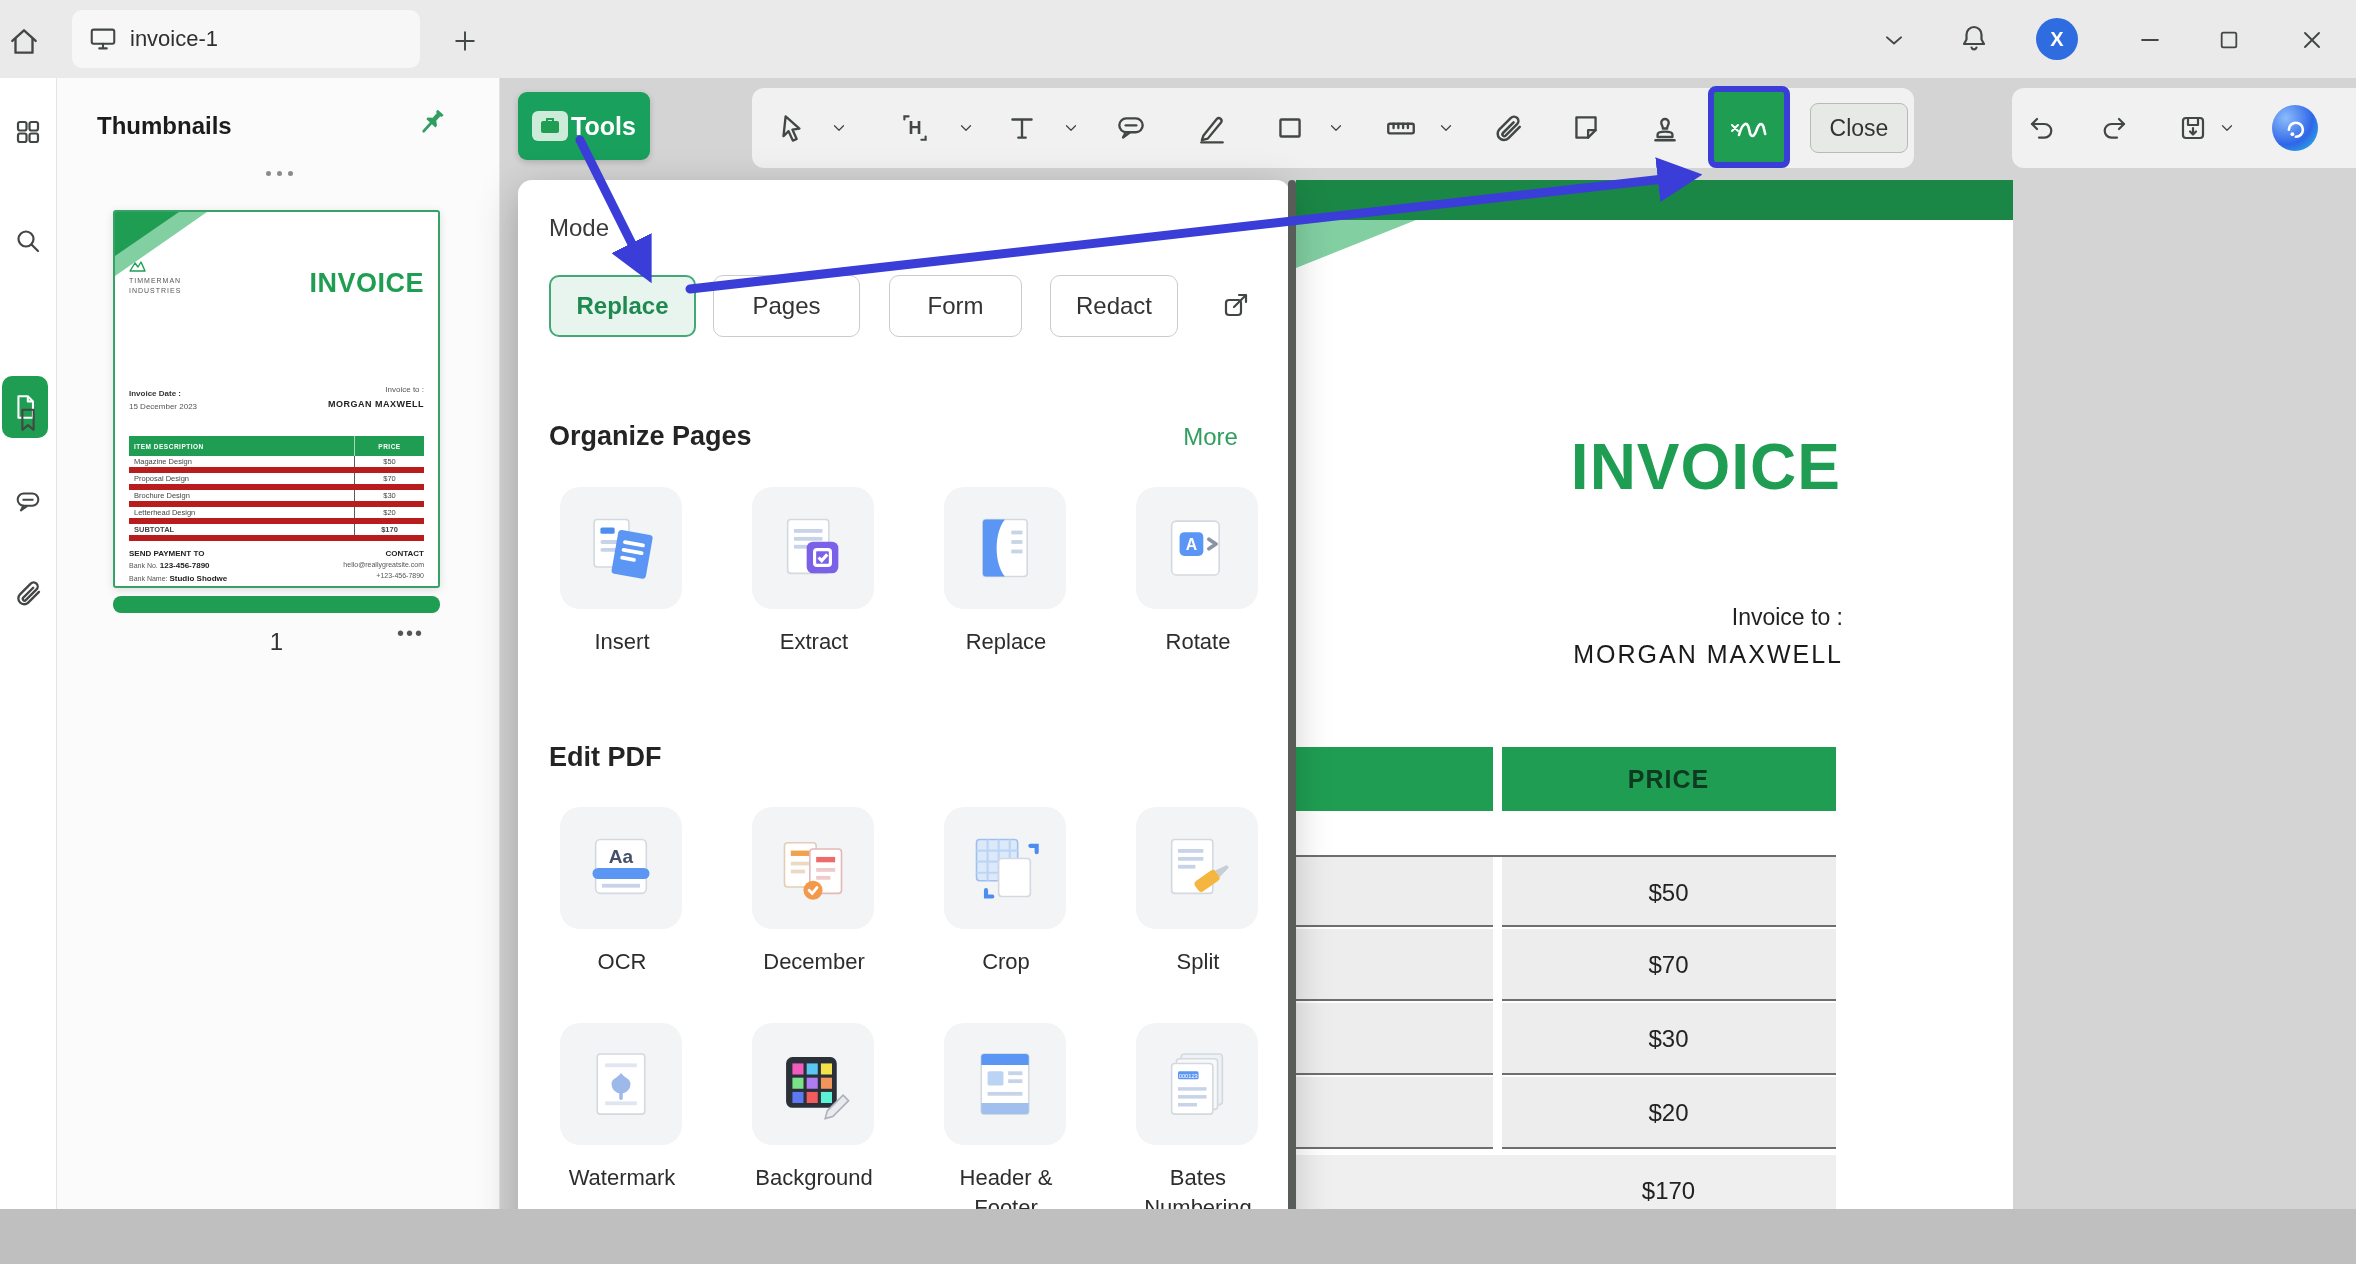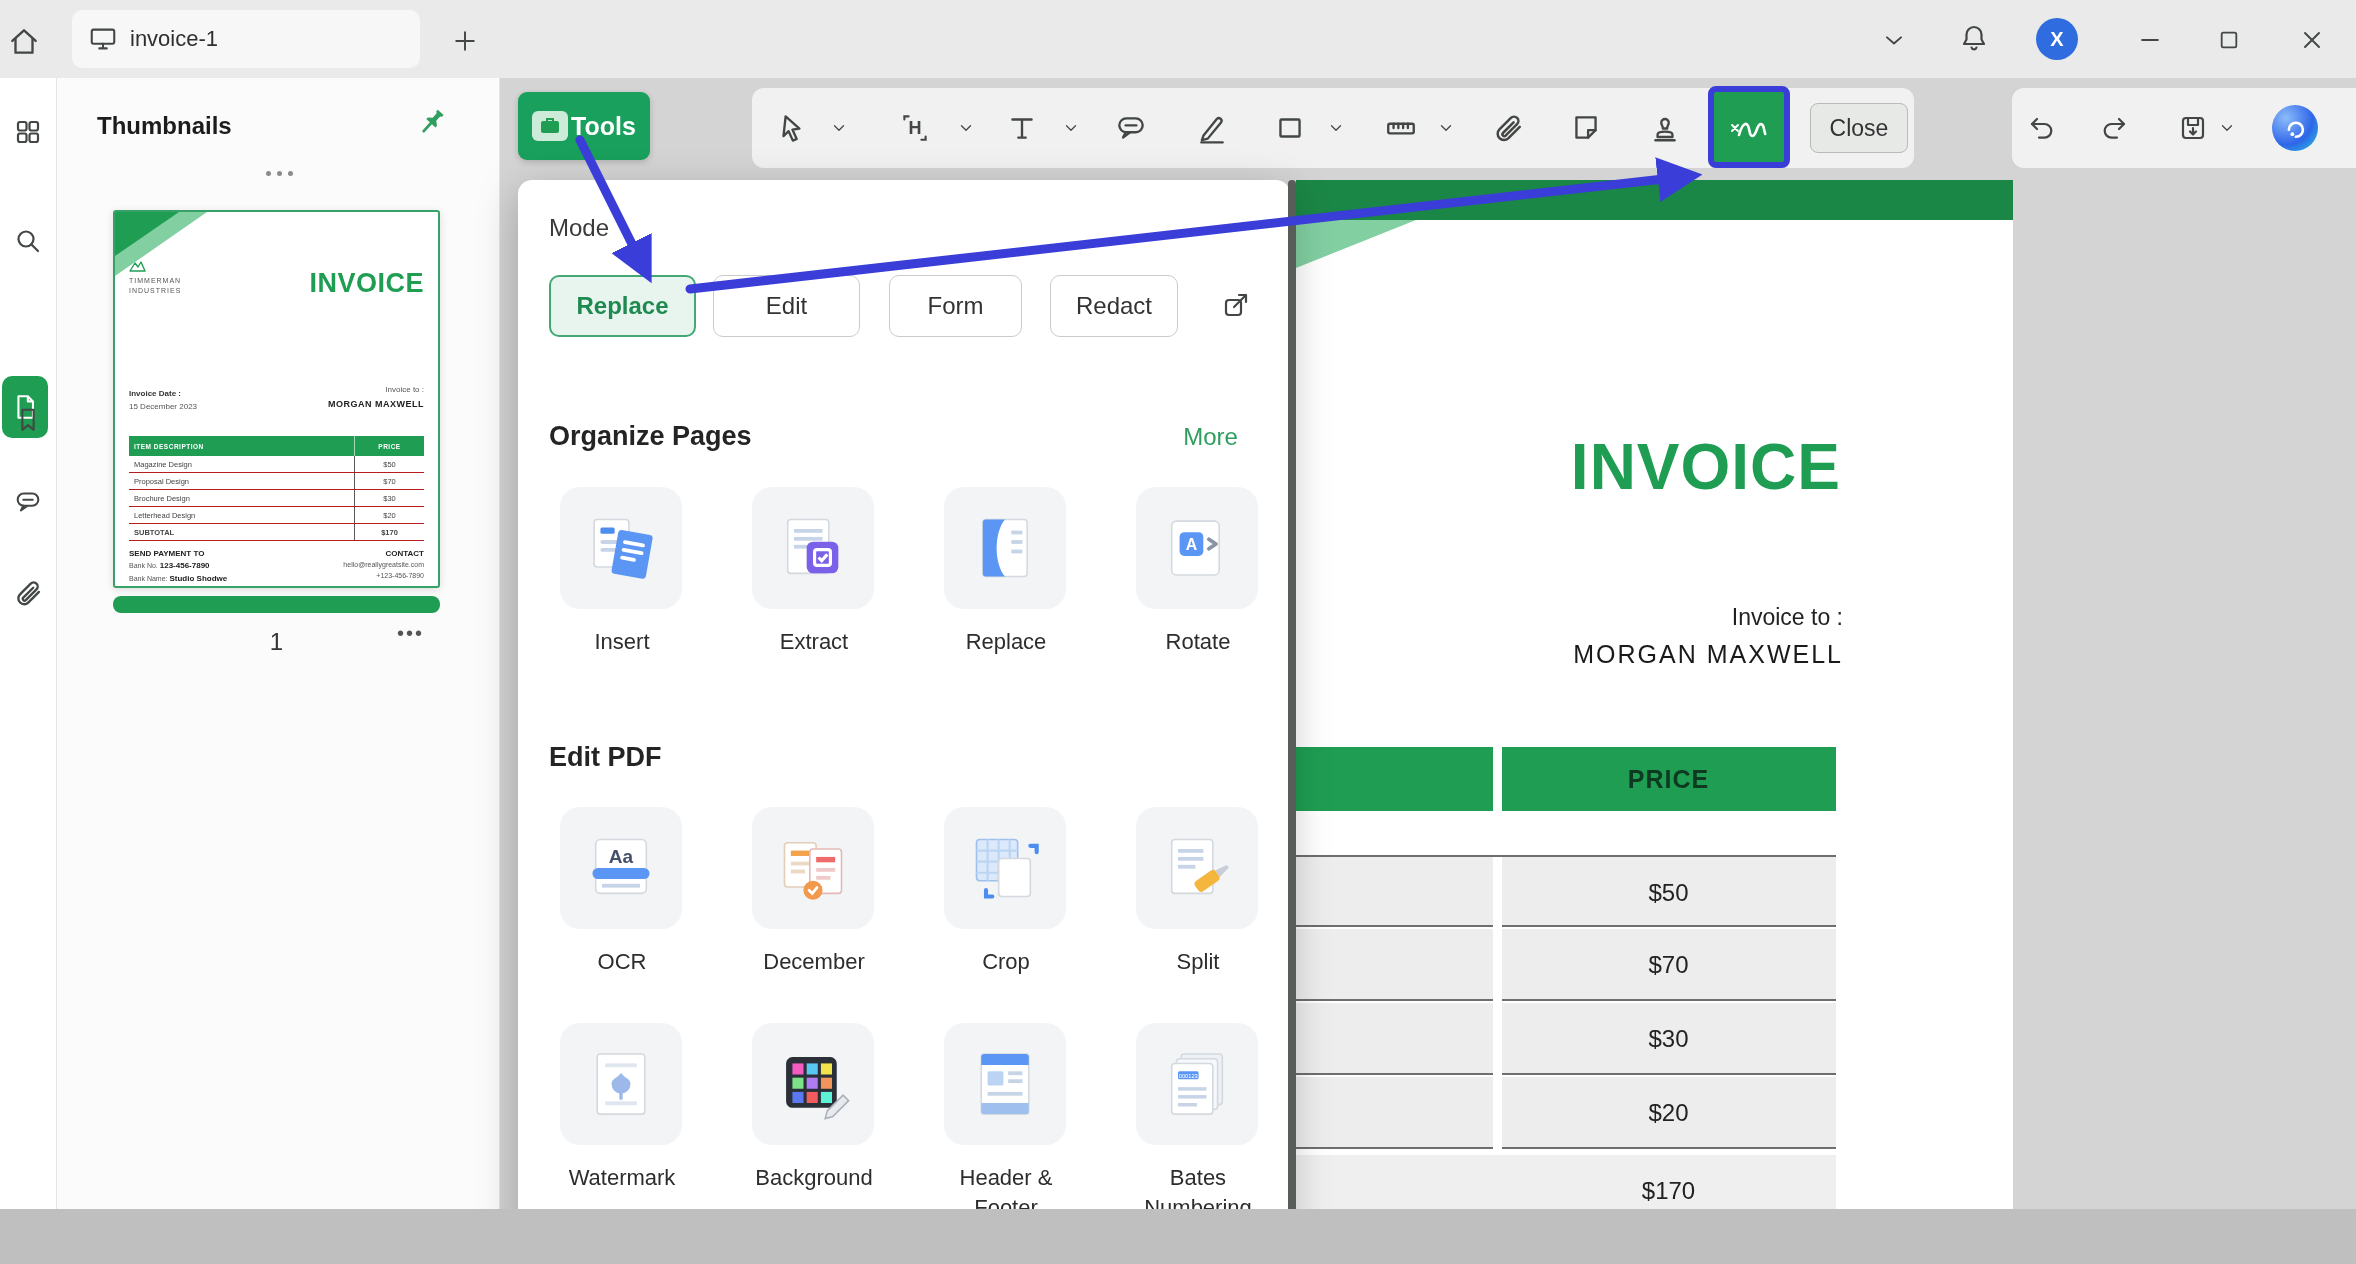--- a/index.html
+++ b/index.html
@@ -32,21 +32,21 @@
 .tp-tri-l{left:0;top:0;width:92px;height:64px;background:#82cfa2;clip-path:polygon(0 0,100% 0,0 100%)}
 .tp-tri-d{left:0;top:0;width:64px;height:44px;background:#1f9e53;clip-path:polygon(0 0,100% 0,0 100%)}
 .tp-logo{left:14px;top:48px;font-size:7px;letter-spacing:1px;color:#555;line-height:1.5}
 .tp-title{right:14px;top:56px;font-size:27px;font-weight:bold;color:#1f9e53;letter-spacing:.5px}
 .tp-date{left:14px;top:176px;font-size:8px;color:#555;line-height:1.6}
 .tp-date b{color:#333}
 .tp-to{right:14px;top:172px;text-align:right;font-size:8px;color:#555;line-height:1.6}
 .tp-name{font-size:9px;font-weight:bold;color:#222;letter-spacing:.5px}
 .tp-table{left:14px;top:224px;width:295px;font-size:7.5px;color:#444}
 .tp-th{display:flex;background:#1f9e53;height:20px;align-items:center;color:#fff;font-weight:bold;font-size:6.5px;letter-spacing:.5px}
-.tp-tr{display:flex;height:17px;align-items:center;border-bottom:1px solid #b91c1c}
+.tp-tr{display:flex;height:17px;align-items:center;border-bottom:6px solid #b91c1c}
 .tp-ci{flex:1;padding-left:5px}
 .tp-cp{width:70px;text-align:center;border-left:1px solid #5a5a5a;align-self:stretch;display:flex;align-items:center;justify-content:center}
 .tp-th .tp-cp{border-left:1px solid rgba(255,255,255,.6)}
 .tp-pay{left:14px;top:336px;font-size:7px;color:#555;line-height:1.55}
 .tp-pay b,.tp-contact b{font-size:8px;color:#222}
 .tp-contact{right:14px;top:336px;text-align:right;font-size:7px;color:#555;line-height:1.55}
 .tbar-green{left:56px;top:518px;width:327px;height:17px;background:#1f9e53;border-radius:8px}
 .pagenum{left:56px;top:550px;width:327px;text-align:center;font-size:24px;color:#333}
 .tellip{left:340px;top:544px;font-size:20px;color:#555;letter-spacing:2px}
 
@@ -396,21 +396,21 @@
     </div>
   </div>
 
   <div class="abs panel">
     <div class="abs modelabel">Mode</div>
 
     <div class="mbtn sel" style="left:31px;width:147px">
         <span>Replace</span>
       </div>
     <div class="mbtn" style="left:195px;width:147px">
-        <span>Edit</span>
+        <span>Pages</span>
       </div>
     <div class="mbtn" style="left:371px;width:133px">
         <span>Form</span>
       </div>
     <div class="mbtn" style="left:532px;width:128px">
         <span>Redact</span>
       </div>
     <div class="abs openbtn">
       <svg class="sline" width="32" height="32" viewBox="0 0 32 32">
           <rect x="6" y="11" width="15" height="15" rx="3"></rect>

